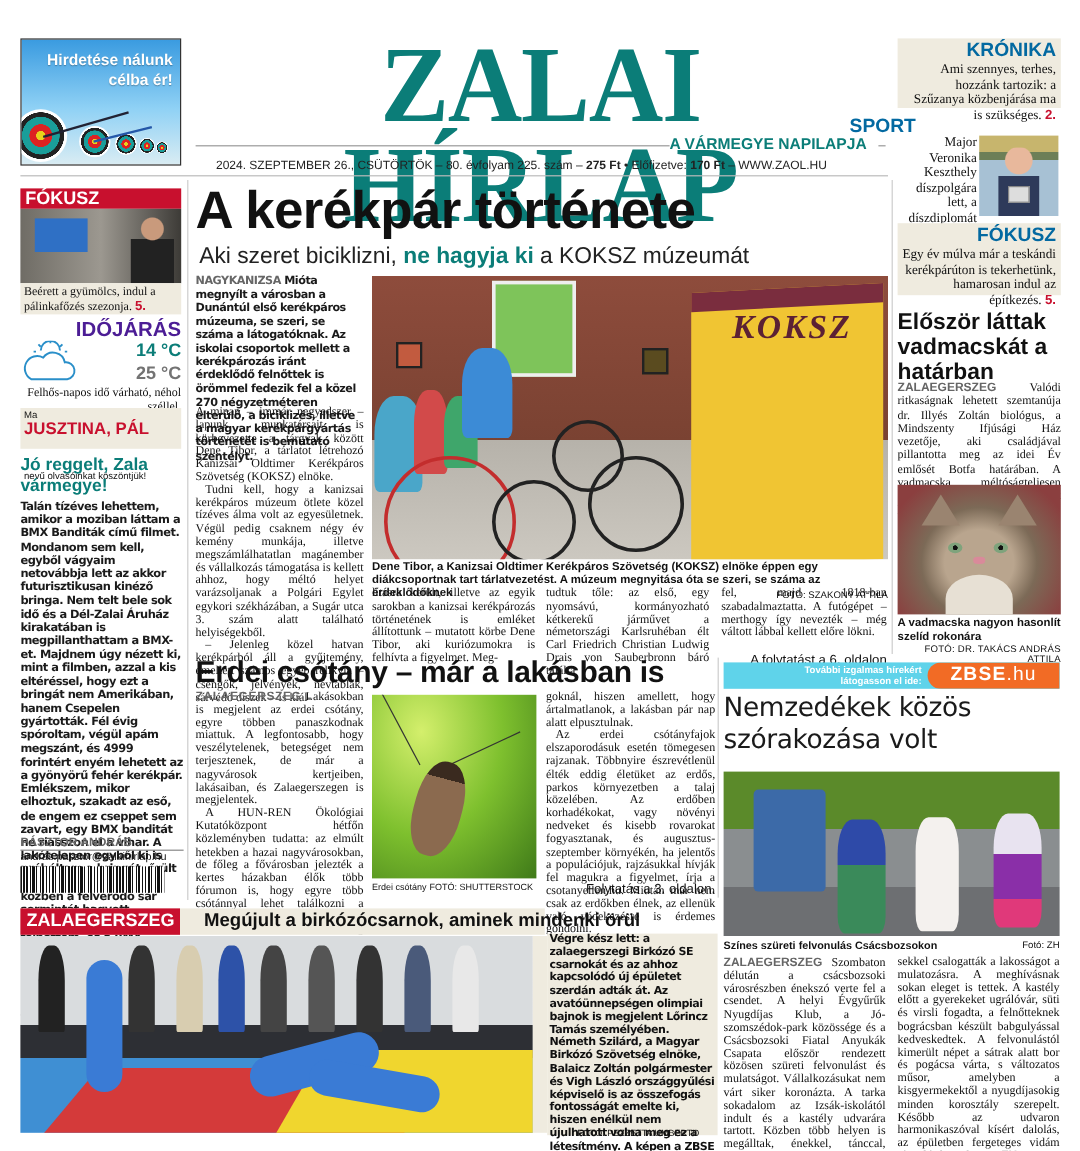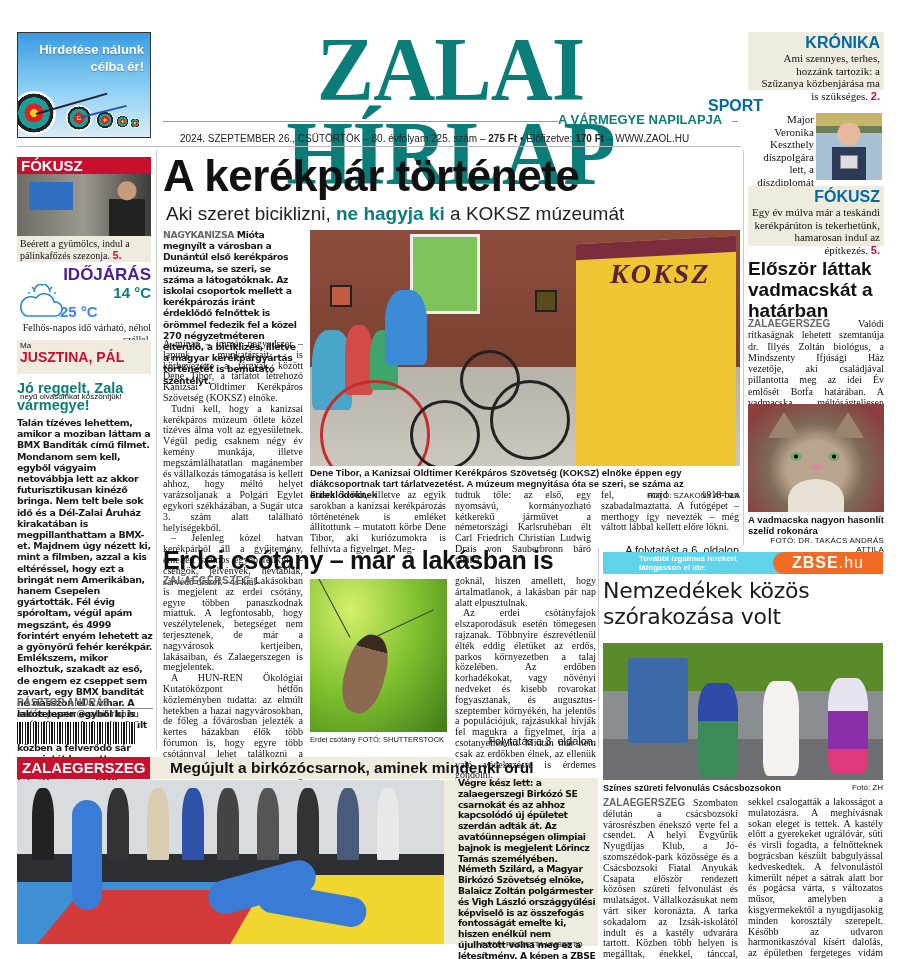--- a/index.html
+++ b/index.html
@@ -56,21 +56,21 @@
   #fokusz-left-head { left: 17px; top: 157px; width: 134px; height: 17px; background: #c8102e; color: #fff;
     font: bold 15px "Liberation Sans", sans-serif; line-height: 17px; padding-left: 4px; }
   #fokusz-left-photo { left: 17px; top: 174px; width: 134px; height: 62px; background: linear-gradient(90deg, #6f6c65, #9c9890 50%, #3d3b37); overflow: hidden; }
   #fokusz-left-photo .machine { position: absolute; left: 12px; top: 8px; width: 44px; height: 28px; background: #2f70c5; }
   #fokusz-left-photo .man { position: absolute; left: 92px; top: 4px; width: 36px; height: 58px; background: radial-gradient(circle at 50% 22%, #c99a7c 0 9px, transparent 10px), linear-gradient(transparent 36%, #222 36%); }
   #fokusz-left-caption { left: 17px; top: 236px; width: 134px; height: 26px; padding: 2px 3px; font: 10px "Liberation Serif", serif; line-height: 11px; }
 
   #weather-title { left: 17px; top: 266px; width: 134px; text-align: right; font: bold 17px "Liberation Sans", sans-serif; color: #4c1d95; line-height: 18px; }
   #weather-icon { left: 18px; top: 284px; width: 46px; height: 36px; }
   #temp-low { left: 60px; top: 284px; width: 91px; text-align: right; font: bold 15px "Liberation Sans", sans-serif; color: #0b7d78; line-height: 17px; }
-  #temp-high { left: 60px; top: 303px; width: 91px; font: bold 15px "Liberation Sans", sans-serif; color: #3b82f6; line-height: 17px; }
+  #temp-high { left: 60px; top: 303px; width: 91px; text-align: right; font: bold 15px "Liberation Sans", sans-serif; color: #737373; line-height: 17px; }
   #weather-text { left: 17px; top: 322px; width: 134px; text-align: right; font: 10px "Liberation Serif", serif; line-height: 12px; }
   #nameday { left: 17px; top: 340px; width: 134px; height: 34px; padding: 1px 3px; }
   #nameday-ma { font: 8px "Liberation Sans", sans-serif; }
   #nameday-names { font: bold 14px "Liberation Sans", sans-serif; color: #c8102e; line-height: 14px; }
   #nameday-greet { font: 8px "Liberation Sans", sans-serif; line-height: 9px; margin-top: 28px; }
 
   #column-title { left: 17px; top: 380px; width: 140px; font: bold 14.5px "Liberation Sans", sans-serif; color: #0b7d78; line-height: 17px; }
   #column-body { left: 17px; top: 417px; width: 136px; font: bold 9.5px "DejaVu Sans", sans-serif; line-height: 11.2px; letter-spacing: -0.4px; color: #1b1b1b; }
   #author-name { left: 17px; top: 697px; width: 136px; font: bold 10px "Liberation Sans", sans-serif; color: #666; border-bottom: 1px solid #888; }
   #author-email { left: 17px; top: 709px; width: 136px; font: 9px "Liberation Sans", sans-serif; }
@@ -105,21 +105,21 @@
   #roach { position: absolute; left: 35px; top: 55px; width: 40px; height: 80px; border-radius: 45%; background: linear-gradient(#3a2a1f 0 18%, #8b6a4f 18%); transform: rotate(15deg); }
   .antenna { position: absolute; height: 1px; background: #333; transform-origin: left center; }
   #csotany-caption { left: 310px; top: 734px; width: 140px; font: bold 9px "Liberation Sans", sans-serif; }
   #csotany-caption span { font: 7.5px "Liberation Sans", sans-serif; font-weight: normal; }
   #csotany-col2 { left: 455px; top: 576px; width: 141px; }
   #cont2 { left: 455px; top: 735px; width: 141px; text-align: right; font: 11px "Liberation Sans", sans-serif; }
 
   
   #mid-rule { left: 598px; top: 548px; width: 1px; height: 200px; background: #ccc; }
   #zaol-banner { left: 603px; top: 552px; width: 280px; height: 22px; background: #5fd3ea; overflow: hidden; }
-  #zaol-left { position: absolute; left: 0; top: 2px; width: 165px; text-align: left; color: #fff; font: bold 8px "Liberation Sans", sans-serif; line-height: 9px; padding-left: 36px; }
+  #zaol-left { position: absolute; left: 0; top: 2px; width: 165px; text-align: right; color: #fff; font: bold 8px "Liberation Sans", sans-serif; line-height: 9px; padding-left: 36px; }
   #zaol-right { position: absolute; left: 170px; top: 0; width: 110px; height: 22px; background: #f26b25; border-radius: 11px 0 0 11px; color: #fff;
     font: bold 16px "Liberation Sans", sans-serif; text-align: center; line-height: 22px; letter-spacing: 1px; }
   #zaol-right span { font-weight: normal; }
   #fest-head { left: 603px; top: 578px; width: 285px; font: 22px "DejaVu Sans", sans-serif; line-height: 26px; color: #1a1a1a; letter-spacing: -0.3px; }
   #fest-photo { left: 603px; top: 643px; width: 280px; height: 137px; overflow: hidden;
     background: linear-gradient(#5b8a2a 0 35%, #8a8e90 35% 70%, #6d6f72 70%); }
   .walker { position: absolute; border-radius: 30% 30% 15% 15%; }
   #tractor { position: absolute; left: 25px; top: 15px; width: 60px; height: 85px; background: #3c6aa8; border-radius: 4px; }
   #fest-caption { left: 603px; top: 783px; width: 280px; font: bold 9px "Liberation Sans", sans-serif; }
   #fest-credit { position: absolute; right: 0; top: 0; font: 8px "Liberation Sans", sans-serif; font-weight: normal; }

